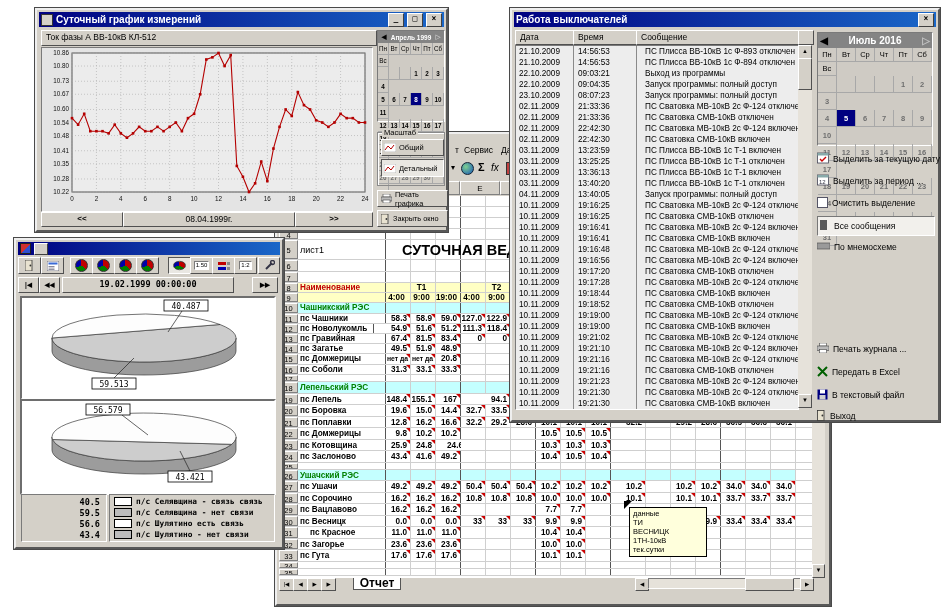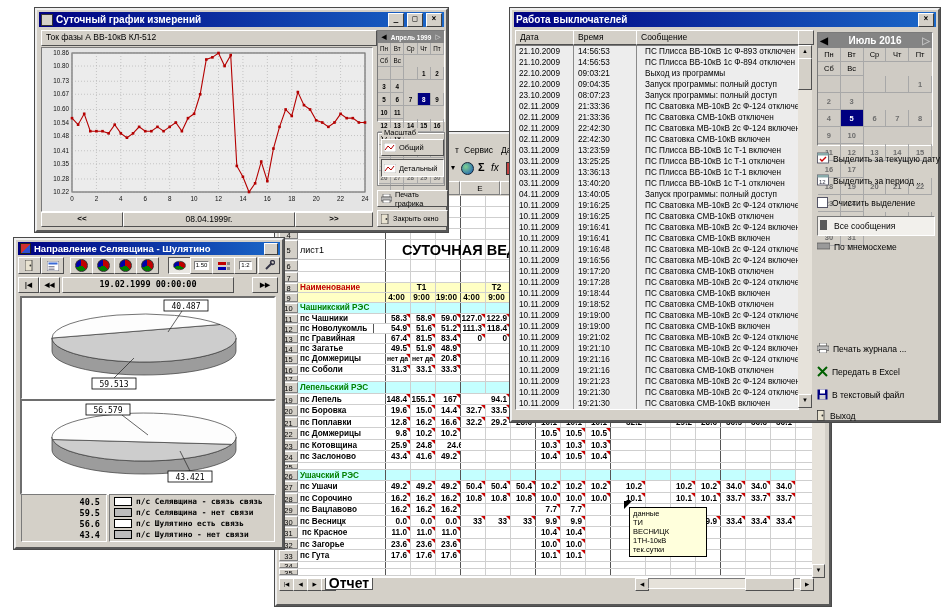--- a/index.html
+++ b/index.html
@@ -11,21 +11,21 @@
         background:linear-gradient(90deg,#000080,#1a67c8);color:#fff;font-weight:bold;
         font-size:10px;display:flex;align-items:center;padding:0 2px;gap:3px;white-space:nowrap;overflow:hidden}
   .tbtn{flex:none;width:14px;height:12px;background:#d4d0c8;border:1px solid;border-color:#fff #404040 #404040 #fff;
         font-size:8px;line-height:9px;text-align:center;color:#000;font-family:"DejaVu Sans Mono",monospace}
   .raised{border:1px solid;border-color:#fff #505050 #505050 #fff;background:#d4d0c8}
   .sunken{border:1px solid;border-color:#7a7a7a #fff #fff #7a7a7a}
   .sunken2{border:2px solid;border-color:#6e6e6e #fff #fff #6e6e6e}
   .cal-head{height:14px;background:#848484;color:#fff;font-weight:bold;display:flex;align-items:center;justify-content:center;position:relative}
   .cal-arrow{position:absolute;top:0;width:12px;height:100%;display:flex;align-items:center;justify-content:center;color:#000}
   .cal-arrow.dis{color:#c2c2c2}
-  .cal-grid{display:grid;grid-template-columns:repeat(5,1fr)}
+  .cal-grid{display:grid;grid-template-columns:repeat(6,1fr)}
   .cal-cell{display:flex;align-items:center;justify-content:center;border-right:1px solid #a8a8a8;border-bottom:1px solid #a8a8a8;color:#6e6e6e;font-weight:bold}
   .cal-cell.dayname{color:#000;font-weight:normal;background:#cfcbc4}
   .cal-cell.dark{color:#000}
   .cal-cell.sel{background:#000080;color:#fff}
   .lrow{display:flex;align-items:center}
   .lrow span{display:block;white-space:nowrap;overflow:hidden}
   .pitem{position:absolute;display:flex;align-items:center;gap:4px;font-size:8.5px;white-space:nowrap}
   .mpie{width:11px;height:11px;border-radius:50%;background:conic-gradient(#c00000 0 130deg,#008000 0 250deg,#0000a8 0 360deg);border:1px solid #333}
   .t3btn{position:absolute;top:0;width:21px;height:15px;display:flex;align-items:center;justify-content:center}
   .sheet-cell{position:absolute;box-sizing:border-box;border-right:1px solid #cfcfcf;font-weight:bold;font-size:8.2px;
@@ -666,21 +666,21 @@
         <div class="sheet-cell" style="left: 332px; top: 0px; width: 35px; height: 100%; background: rgb(255, 255, 255); line-height: 11.5px;"></div>
         <div class="sheet-cell" style="left: 367px; top: 0px; width: 25px; height: 100%; background: rgb(255, 255, 255); line-height: 11.5px;"></div>
         <div class="sheet-cell" style="left: 392px; top: 0px; width: 25px; height: 100%; background: rgb(255, 255, 255); line-height: 11.5px;"><span class="tri"></span>9.9</div>
         <div class="sheet-cell" style="left: 417px; top: 0px; width: 25px; height: 100%; background: rgb(255, 255, 255); line-height: 11.5px; border-right: 1px solid rgb(85, 85, 85);"><span class="tri"></span>9.9</div>
         <div class="sheet-cell" style="left: 442px; top: 0px; width: 25px; height: 100%; background: rgb(255, 255, 255); line-height: 11.5px;"><span class="tri"></span>33.4</div>
         <div class="sheet-cell" style="left: 467px; top: 0px; width: 25px; height: 100%; background: rgb(255, 255, 255); line-height: 11.5px;"><span class="tri"></span>33.4</div>
         <div class="sheet-cell" style="left: 492px; top: 0px; width: 25px; height: 100%; background: rgb(255, 255, 255); line-height: 11.5px;"><span class="tri"></span>33.4</div>
       </div>
       <div style="position: absolute; left: 0px; top: 331.1px; width: 533px; height: 11.5px; border-bottom: 1px solid rgb(207, 207, 207); box-sizing: border-box;">
         <div class="rn" style="left: 0px; top: 0px; width: 19px; height: 100%; line-height: 11.5px;">31</div>
-        <div class="sheet-cell" style="left: 19px; top: 0px; width: 88px; height: 100%; text-align: left; padding-left: 4px; background: rgb(255, 255, 255); line-height: 11.5px; border-right: 1px solid rgb(85, 85, 85);">пс Красное</div>
+        <div class="sheet-cell" style="left: 19px; top: 0px; width: 88px; height: 100%; text-align: left; padding-left: 12px; background: rgb(255, 255, 255); line-height: 11.5px; border-right: 1px solid rgb(85, 85, 85);">пс Красное</div>
         <div class="sheet-cell" style="left: 107px; top: 0px; width: 25px; height: 100%; background: rgb(255, 255, 255); line-height: 11.5px;"><span class="tri"></span>11.0</div>
         <div class="sheet-cell" style="left: 132px; top: 0px; width: 25px; height: 100%; background: rgb(255, 255, 255); line-height: 11.5px;"><span class="tri"></span>11.0</div>
         <div class="sheet-cell" style="left: 157px; top: 0px; width: 25px; height: 100%; background: rgb(255, 255, 255); line-height: 11.5px; border-right: 1px solid rgb(85, 85, 85);"><span class="tri"></span>11.0</div>
         <div class="sheet-cell" style="left: 182px; top: 0px; width: 25px; height: 100%; background: rgb(255, 255, 255); line-height: 11.5px;"></div>
         <div class="sheet-cell" style="left: 207px; top: 0px; width: 25px; height: 100%; background: rgb(255, 255, 255); line-height: 11.5px;"></div>
         <div class="sheet-cell" style="left: 232px; top: 0px; width: 25px; height: 100%; background: rgb(255, 255, 255); line-height: 11.5px; border-right: 1px solid rgb(85, 85, 85);"></div>
         <div class="sheet-cell" style="left: 257px; top: 0px; width: 25px; height: 100%; background: rgb(255, 255, 255); line-height: 11.5px;"><span class="tri"></span>10.4</div>
         <div class="sheet-cell" style="left: 282px; top: 0px; width: 25px; height: 100%; background: rgb(255, 255, 255); line-height: 11.5px;"><span class="tri"></span>10.4</div>
         <div class="sheet-cell" style="left: 307px; top: 0px; width: 25px; height: 100%; background: rgb(255, 255, 255); line-height: 11.5px; border-right: 1px solid rgb(85, 85, 85);"></div>
         <div class="sheet-cell" style="left: 332px; top: 0px; width: 35px; height: 100%; background: rgb(255, 255, 255); line-height: 11.5px;"></div>
@@ -776,21 +776,21 @@
   <div class="abs scr" style="left:535px;top:62px;width:13px;height:382px;background:#e6e2da">
     <div class="abs raised" style="left:0;top:2px;width:11px;height:40px"></div>
     <div class="abs raised" style="left:0;bottom:0;width:11px;height:12px;text-align:center;font-size:6px;line-height:11px"><span>▼</span></div>
   </div>
 
   <div class="abs" id="tabbar" style="left:2px;top:444px;width:546px;height:12px">
     <span class="abs raised" style="left:0;width:13px;height:11px;text-align:center;font-size:5.5px;line-height:10px">|◀</span>
     <span class="abs raised" style="left:14px;width:13px;height:11px;text-align:center;font-size:5.5px;line-height:10px">◀</span>
     <span class="abs raised" style="left:28px;width:13px;height:11px;text-align:center;font-size:5.5px;line-height:10px">▶</span>
     <span class="abs raised" style="left:42px;width:13px;height:11px;text-align:center;font-size:5.5px;line-height:10px">▶</span>
-    <span class="abs" style="left:46px;width:46px;height:11px;background:#fff;border:1px solid #555;border-top:none;text-align:center;font-weight:bold;font-size:14px;line-height:10px">Отчет</span>
+    <span class="abs" style="left:74px;width:46px;height:11px;background:#fff;border:1px solid #555;border-top:none;text-align:center;font-weight:bold;font-size:12px;line-height:10px">Отчет</span>
     <span class="abs raised" style="left:356px;width:12px;height:11px;text-align:center;font-size:5.5px;line-height:10px">◀</span>
     <span class="abs sunken" style="left:369px;width:151px;height:9px;background:#e6e2da"></span>
     <span class="abs raised" style="left:466px;width:47px;height:11px"></span>
     <span class="abs raised" style="left:521px;width:12px;height:11px;text-align:center;font-size:5.5px;line-height:10px">▶</span>
   </div>
 
 
   <div class="abs" id="tooltip" style="left:352px;top:373px;width:70px;height:46px;background:#ffffdc;border:1px solid #000;font-size:7.5px;line-height:9px;padding:1px 3px;z-index:5">
     <span class="abs" style="left:-6px;top:-7px;width:0;height:0;border-left:8px solid #000;border-bottom:8px solid transparent"></span>
   <div>данные</div>
@@ -1321,21 +1321,20 @@
             <circle cx="5.4" cy="5.5" r="0.9" fill="#333"></circle>
           </svg></span>
         <span>Выход</span>
       </div>
     </div>
 </div>
 
 <div class="win" id="pieWin" style="left:14px;top:238px;width:266px;height:307px;z-index:50">
   <div class="tbar" style="height:13px;font-size:9.5px">
     <span class="ico" style="width:9px;height:9px;background:linear-gradient(135deg,#d03030 50%,#3050d0 50%);border:1px solid #222"></span>
-    <span style="flex:1">Направление Селявщина - Шулятино</span>
     <span class="tbtn" style="width:12px;height:10px"></span>
   </div>
   <div class="abs" style="left:2px;top:17px;width:258px;height:17px">
     <span class="t3btn raised" style="left:0">
       <svg width="9" height="11">
           <rect x="0" y="0" width="7" height="11" fill="#e8e2d0" stroke="#333" stroke-width="0.8"></rect>
           <circle cx="5.4" cy="5.5" r="0.9" fill="#333"></circle>
         </svg>
       </span>
     <span class="t3btn raised" style="left:23px">

